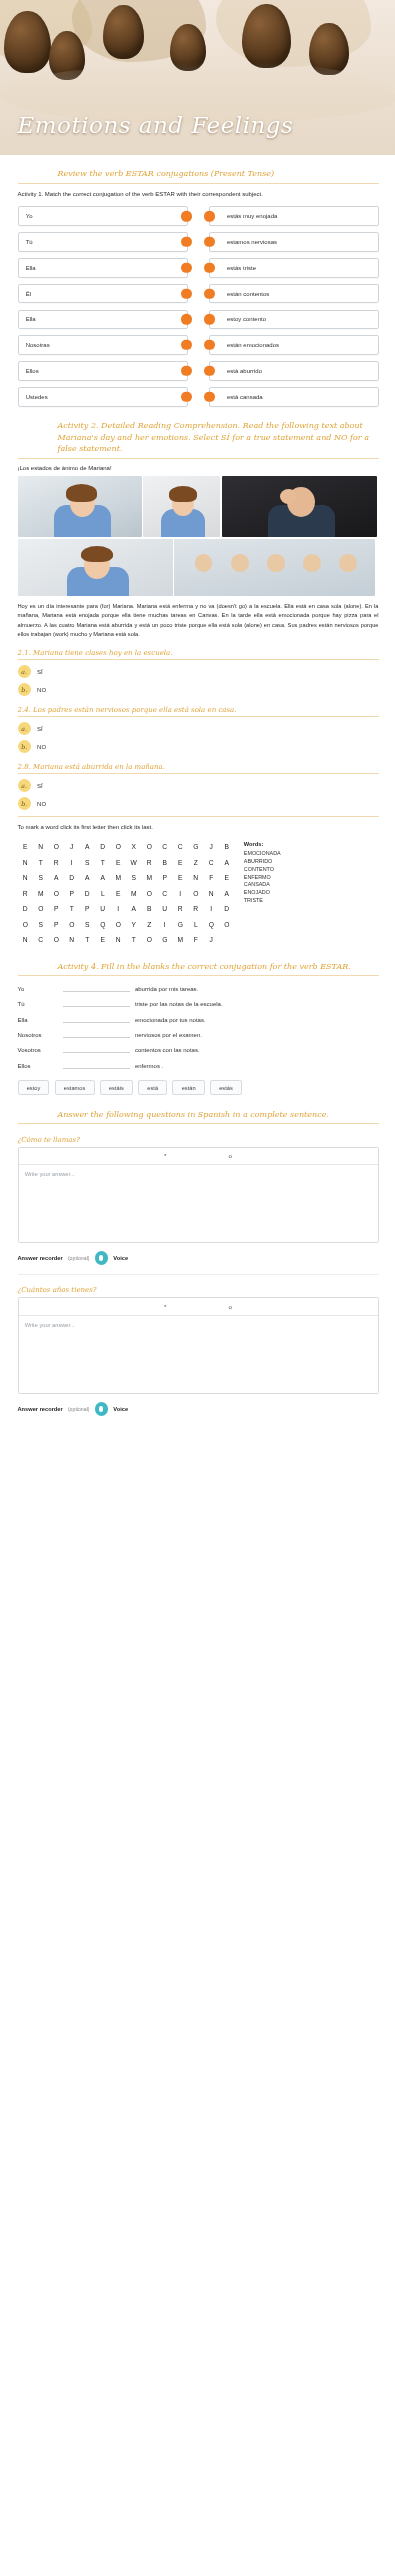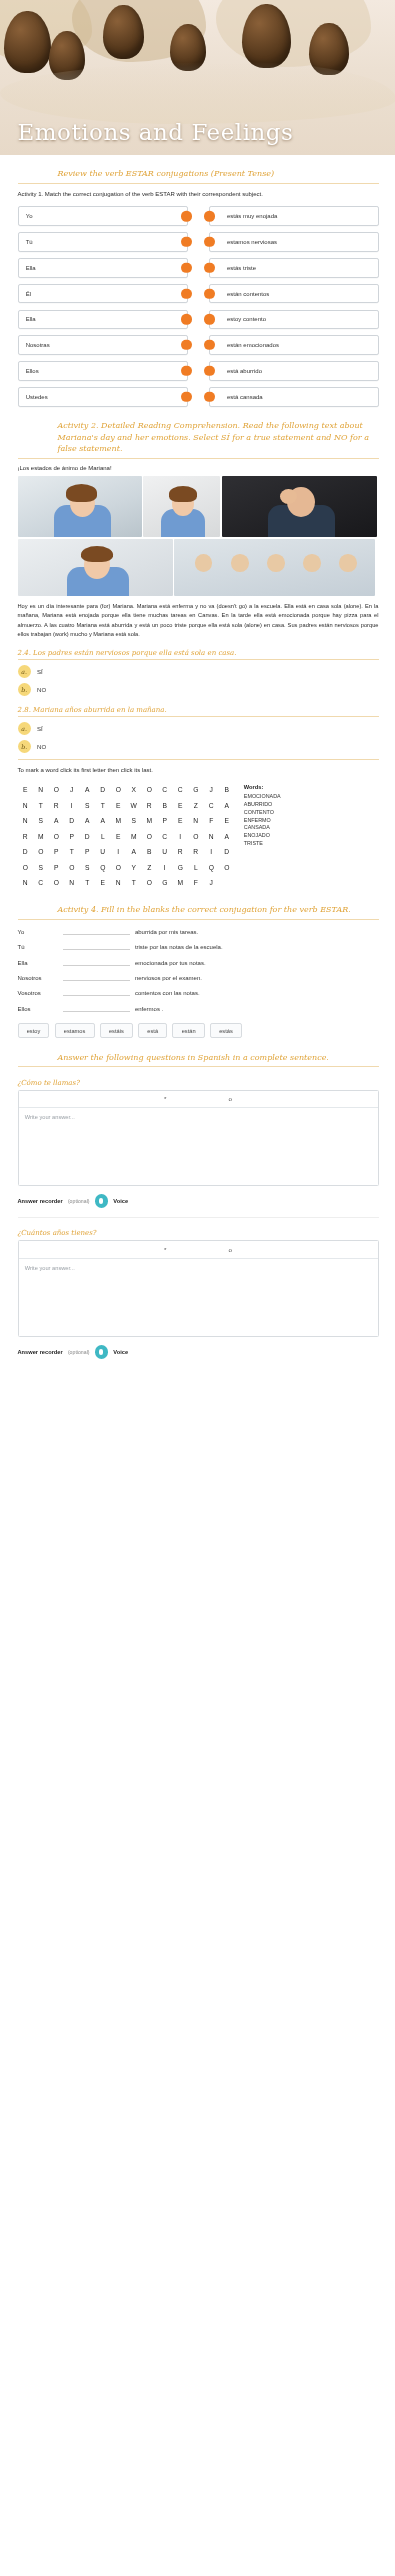--- a/index.html
+++ b/index.html
@@ -20,26 +20,27 @@
   .banner {
     position: relative;
     width: 396px;
     height: 155px;
     background: linear-gradient(180deg,#f3e9df 0%, #ece0d2 45%, #e7d9c8 100%);
     overflow: hidden;
   }
   .banner-title {
     position: absolute;
     left: 17.5px;
-    top: 119px;
+    top: 112px;
     font-size: 23px;
     color: #ffffff;
     letter-spacing: 0.5px;
     text-shadow: 0 1px 2.6px rgba(90,60,30,0.55);
     font-family: "DejaVu Serif", serif;
+    font-style: italic;
   }
   
   .cone {
     position: absolute;
     border-radius: 48% 48% 44% 44% / 60% 60% 40% 40%;
     background: radial-gradient(circle at 35% 30%, #8a6038, #4c3117 70%);
     box-shadow: inset -3.1px -4.1px 7.2px rgba(0,0,0,.35);
   }
   .leafblob {
     position: absolute;
@@ -408,20 +409,35 @@
         <div class="head" style="left:20.6px;top:15.5px;width:17.5px;height:17.5px;background:#e8c9a4;"></div>
         <div class="head" style="left:57px;top:15.5px;width:17.5px;height:17.5px;background:#e8c9a4;"></div>
         <div class="head" style="left:93px;top:15.5px;width:17.5px;height:17.5px;background:#e8c9a4;"></div>
         <div class="head" style="left:129px;top:15.5px;width:17.5px;height:17.5px;background:#e8c9a4;"></div>
         <div class="head" style="left:165px;top:15.5px;width:17.5px;height:17.5px;background:#e8c9a4;"></div>
       </div>
     </div>
 
     <div class="read-text">Hoy es un día interesante para (for) Mariana. Mariana está enferma y no va (doesn't go) a la escuela. Ella está en casa sola (alone). En la mañana, Mariana está enojada porque ella tiene muchas tareas en Canvas. En la tarde ella está emocionada porque hay pizza para el almuerzo. A las cuatro Mariana está aburrida y está un poco triste porque ella está sola (alone) en casa. Sus padres están nerviosos porque ellos trabajan (work) mucho y Mariana está  sola.</div>
 
+    <div class="q-block">
+      <div class="q-text">
+        <span>2.1.</span>
+        <span>Mariana tiene clases hoy en la escuela.</span>
+      </div>
+      <hr class="q-rule">
+      <div class="opt-row">
+        <div class="opt-badge">a.</div>
+        <div class="opt-text">SÍ</div>
+      </div>
+      <div class="opt-row">
+        <div class="opt-badge">b.</div>
+        <div class="opt-text">NO</div>
+      </div>
+    </div>
 
 
 
     <div class="q-block">
       <div class="q-text">
         <span>2.4.</span>
         <span>Los padres están nerviosos porque ella está sola en casa.</span>
       </div>
       <hr class="q-rule">
       <div class="opt-row">
@@ -430,21 +446,21 @@
       </div>
       <div class="opt-row">
         <div class="opt-badge">b.</div>
         <div class="opt-text">NO</div>
       </div>
     </div>
 
     <div class="q-block">
       <div class="q-text">
         <span>2.8.</span>
-        <span>Mariana años aburrida en la mañana.</span>
+        <span>Mariana está aburrida en la mañana.</span>
       </div>
       <hr class="q-rule">
       <div class="opt-row">
         <div class="opt-badge">a.</div>
         <div class="opt-text">SÍ</div>
       </div>
       <div class="opt-row">
         <div class="opt-badge">b.</div>
         <div class="opt-text">NO</div>
       </div>

